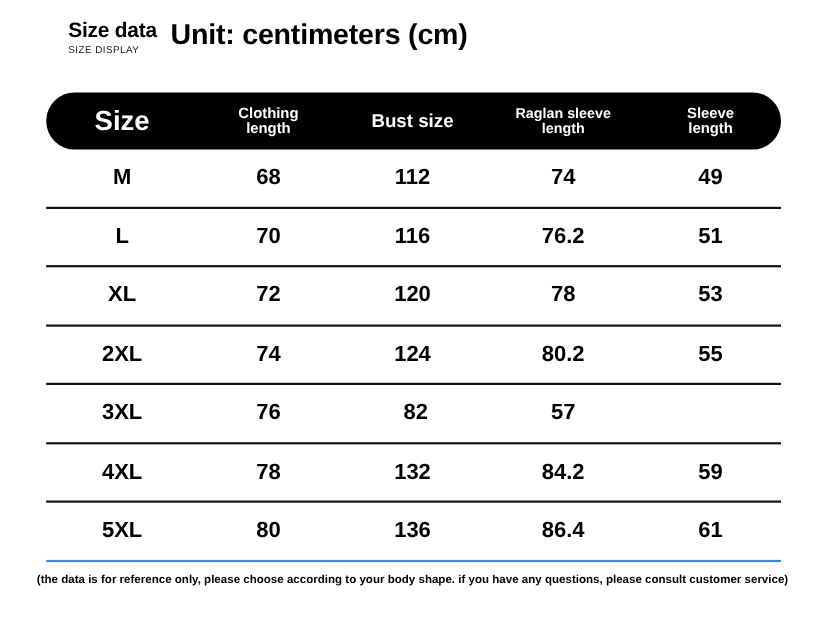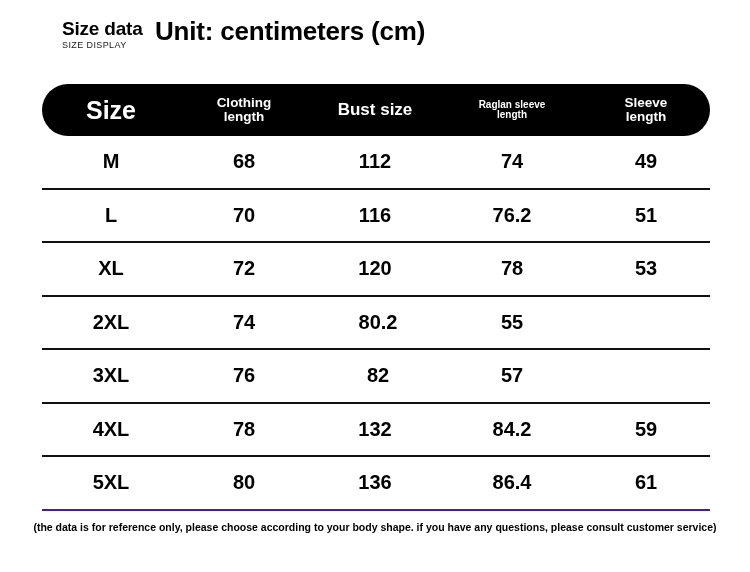--- a/index.html
+++ b/index.html
@@ -88,42 +88,42 @@
   }
   .th-small {
     font-size: 13.5px;
     font-weight: bold;
   }
   .th-medium {
     font-size: 17px;
     font-weight: bold;
   }
   .th-tiny {
-    font-size: 10px;
+    font-size: 13px;
     font-weight: bold;
   }
 
   
   .c0 { width: 138px; }
   .c1 { width: 128px; }
   .c2 { width: 134px; }
   .c3 { width: 140px; }
   .c4 { width: 128px; }
 
   .tbody {
     margin-top: 0;
   }
   .trow {
     display: flex;
     align-items: center;
     height: 51.5px;
     border-bottom: 2px solid #111111;
   }
   .trow:last-child {
-    border-bottom: 2px solid #4c1d95;
+    border-bottom: 2px solid #3b82f6;
   }
   .td {
     text-align: center;
     font-size: 20px;
     font-weight: bold;
     color: #000000;
     box-sizing: border-box;
   }
 
   
@@ -193,20 +193,21 @@
         <div class="td c0">XL</div>
         <div class="td c1">72</div>
         <div class="td c2">120</div>
         <div class="td c3">78</div>
         <div class="td c4">53</div>
       </div>
 
       <div class="trow">
         <div class="td c0">2XL</div>
         <div class="td c1">74</div>
+        <div class="td c2">124</div>
         <div class="td c3">80.2</div>
         <div class="td c4">55</div>
       </div>
 
       <div class="trow">
         <div class="td c0">3XL</div>
         <div class="td c1">76</div>
         <div class="td c3">82</div>
         <div class="td c4">57</div>
       </div>

